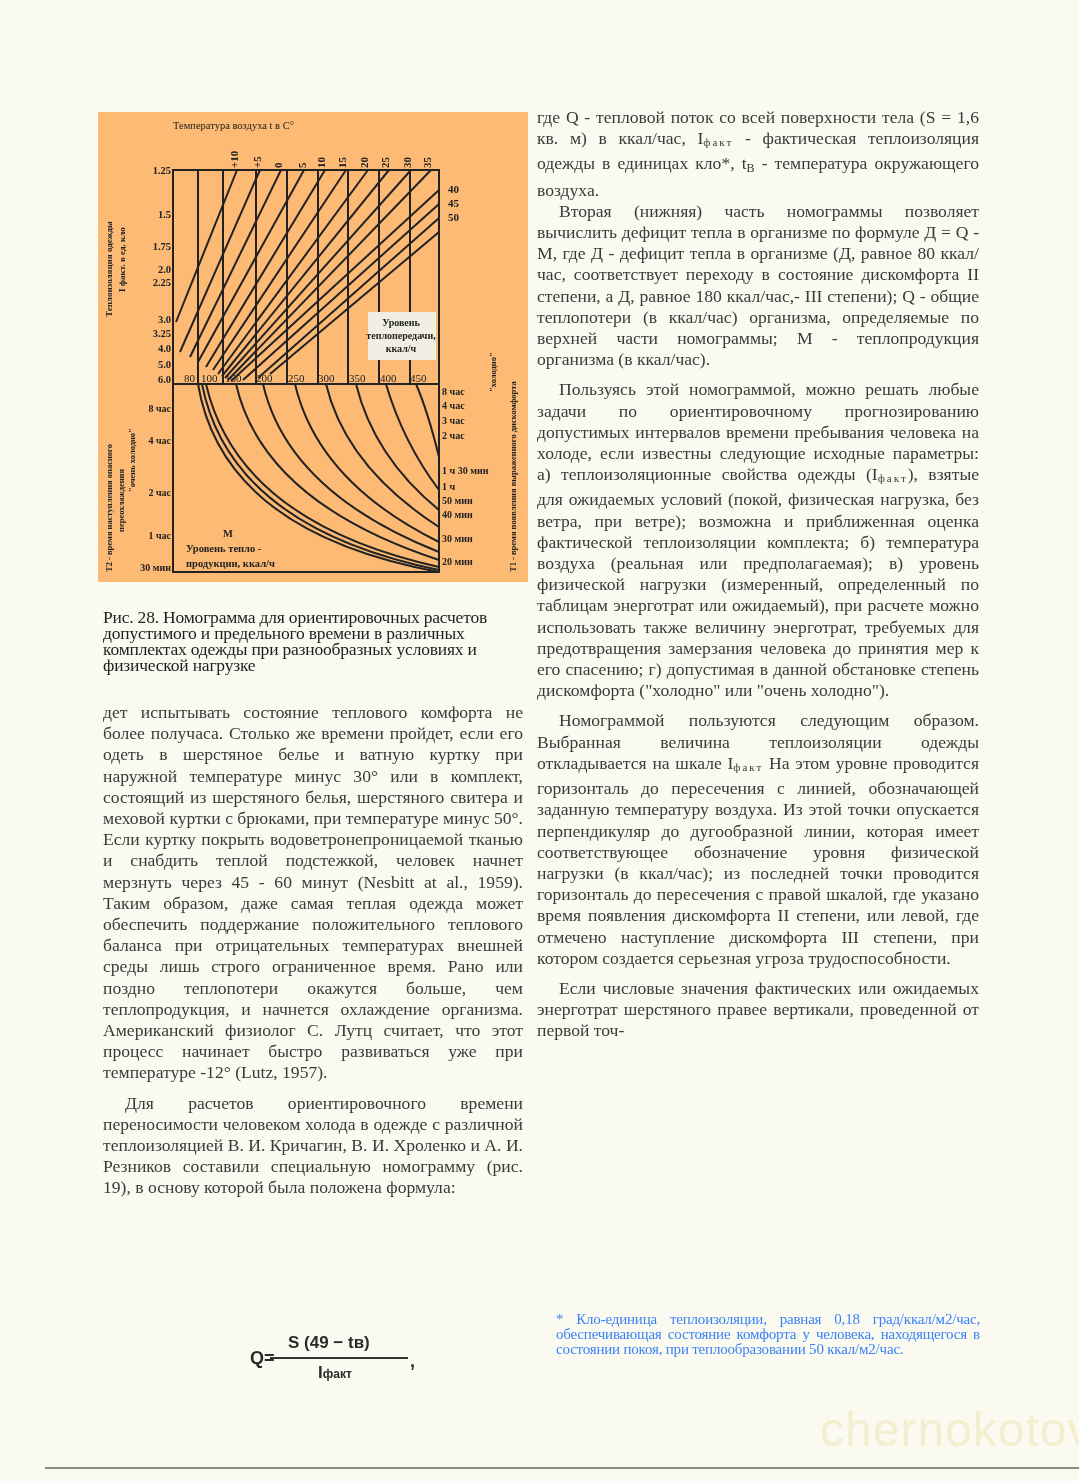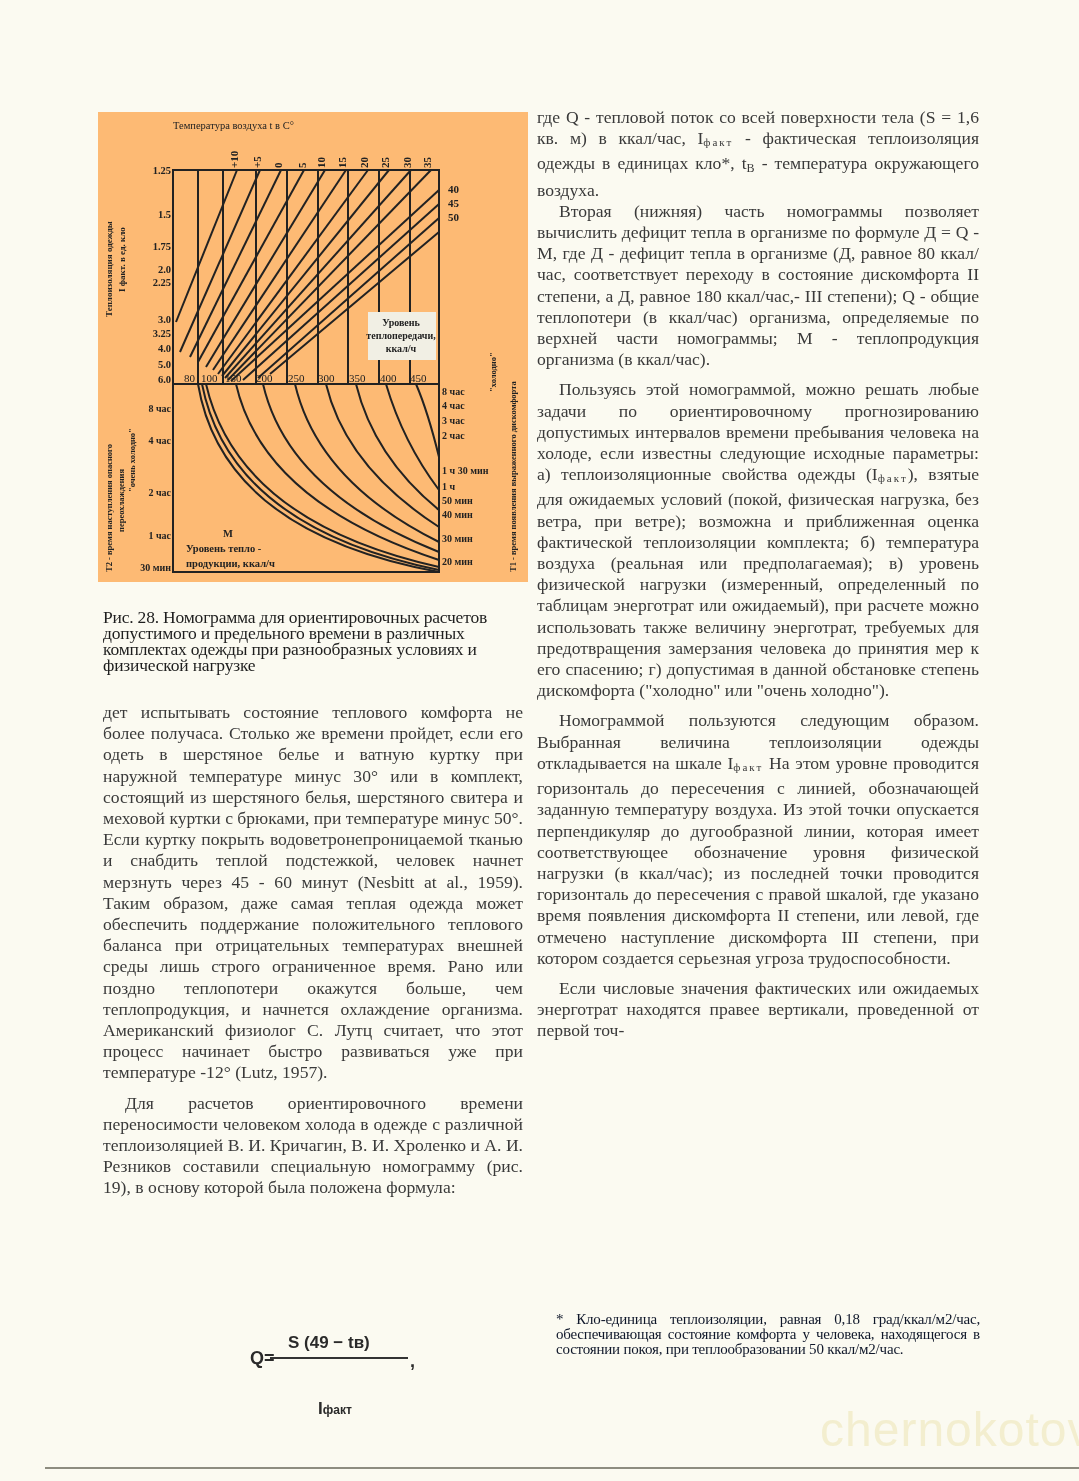--- a/index.html
+++ b/index.html
@@ -22,25 +22,25 @@
   .col p.gap { margin-top:9px; }
   .left-col { left:103px; top:702px; width:420px; }
   .right-col { left:537px; top:107px; width:442px; }
   .sub { font-size:11px; letter-spacing:2px; vertical-align:-2px; }
   .sub2 { font-size:12px; vertical-align:-3px; }
   .formula { position:absolute; left:250px; top:1333px; width:180px; height:60px;
     font-family:"Liberation Sans", sans-serif; font-weight:bold; color:#2a2a2a; }
   .formula .q { position:absolute; left:0; top:15px; font-size:18px; }
   .formula .num { position:absolute; left:38px; top:0; font-size:17px; }
   .formula .bar { position:absolute; left:20px; top:24px; width:138px; height:2px; background:#333; }
-  .formula .den { position:absolute; left:68px; top:30px; font-size:17px;margin-top:36px; }
+  .formula .den { position:absolute; left:68px; top:30px; font-size:17px; }
   .formula .den small { font-size:12px; }
   .formula .comma { position:absolute; left:160px; top:18px; font-size:18px; }
   .footnote { position:absolute; left:556px; top:1312px; width:424px;
-    font-size:15px; line-height:15px; color:#0f172a; text-align:justify; letter-spacing:-0.2px; }
+    font-size:15px; line-height:15px; color:#3b82f6; text-align:justify; letter-spacing:-0.2px; }
   .rule { position:absolute; left:45px; top:1467px; width:1034px; height:2px; background:#8d8c80; }
   .watermark { position:absolute; left:820px; top:1402px; font-family:"Liberation Sans", sans-serif;
     font-size:48px; color:#f3eecf; letter-spacing:1px; }
 </style>
 </head>
 <body>
 
 <div class="figure">
   <svg width="430" height="470" viewBox="0 0 430 470" font-family="Liberation Serif, serif" font-weight="bold" fill="#222">
 
@@ -200,19 +200,19 @@
   <span class="bar"></span>
   <span class="den"><span>I</span><small>факт</small></span>
   <span class="comma">,</span>
 </div>
 
 <div class="col right-col">
   <p><span>где Q - тепловой поток со всей поверхности тела (S = 1,6 кв. м) в ккал/час,</span> <span>I</span><span class="sub">факт</span><span> - фактическая теплоизоляция одежды в единицах кло*, t</span><span class="sub2">B</span><span> - температура окружающего воздуха.</span></p>
   <p class="indent">Вторая (нижняя) часть номограммы позволяет вычислить дефицит тепла в организме по формуле Д = Q - М, где Д - дефицит тепла в организме (Д, равное 80 ккал/час, соответствует переходу в состояние дискомфорта II степени, а Д, равное 180 ккал/час,- III степени); Q - общие теплопотери (в ккал/час) организма, определяемые по верхней части номограммы; М - теплопродукция организма (в ккал/час).</p>
   <p class="indent gap"><span>Пользуясь этой номограммой, можно решать любые задачи по ориентировочному прогнозированию допустимых интервалов времени пребывания человека на холоде, если известны следующие исходные параметры: а) теплоизоляционные свойства одежды (I</span><span class="sub">факт</span><span>), взятые для ожидаемых условий (покой, физическая нагрузка, без ветра, при ветре); возможна и приближенная оценка фактической теплоизоляции комплекта; б) температура воздуха (реальная или предполагаемая); в) уровень физической нагрузки (измеренный, определенный по таблицам энерготрат или ожидаемый), при расчете можно использовать также величину энерготрат, требуемых для предотвращения замерзания человека до принятия мер к его спасению; г) допустимая в данной обстановке степень дискомфорта ("холодно" или "очень холодно").</span></p>
   <p class="indent gap"><span>Номограммой пользуются следующим образом. Выбранная величина теплоизоляции одежды откладывается на шкале I</span><span class="sub">факт</span><span> На этом уровне проводится горизонталь до пересечения с линией, обозначающей заданную температуру воздуха. Из этой точки опускается перпендикуляр до дугообразной линии, которая имеет соответствующее обозначение уровня физической нагрузки (в ккал/час); из последней точки проводится горизонталь до пересечения с правой шкалой, где указано время появления дискомфорта II степени, или левой, где отмечено наступление дискомфорта III степени, при котором создается серьезная угроза трудоспособности.</span></p>
-  <p class="indent gap">Если числовые значения фактических или ожидаемых энерготрат находятся правее вертикали, проведенной от первой точ-</p>
+  <p class="indent gap">Если числовые значения фактических или ожидаемых энерготрат шерстяного правее вертикали, проведенной от первой точ-</p>
 </div>
 
 <div class="footnote">* Кло-единица теплоизоляции, равная 0,18 град/ккал/м2/час, обеспечивающая состояние комфорта у человека, находящегося в состоянии покоя, при теплообразовании 50 ккал/м2/час.</div>
 
 <div class="watermark">chernokotov</div>
 <div class="rule"></div>
 
 </body></html>

